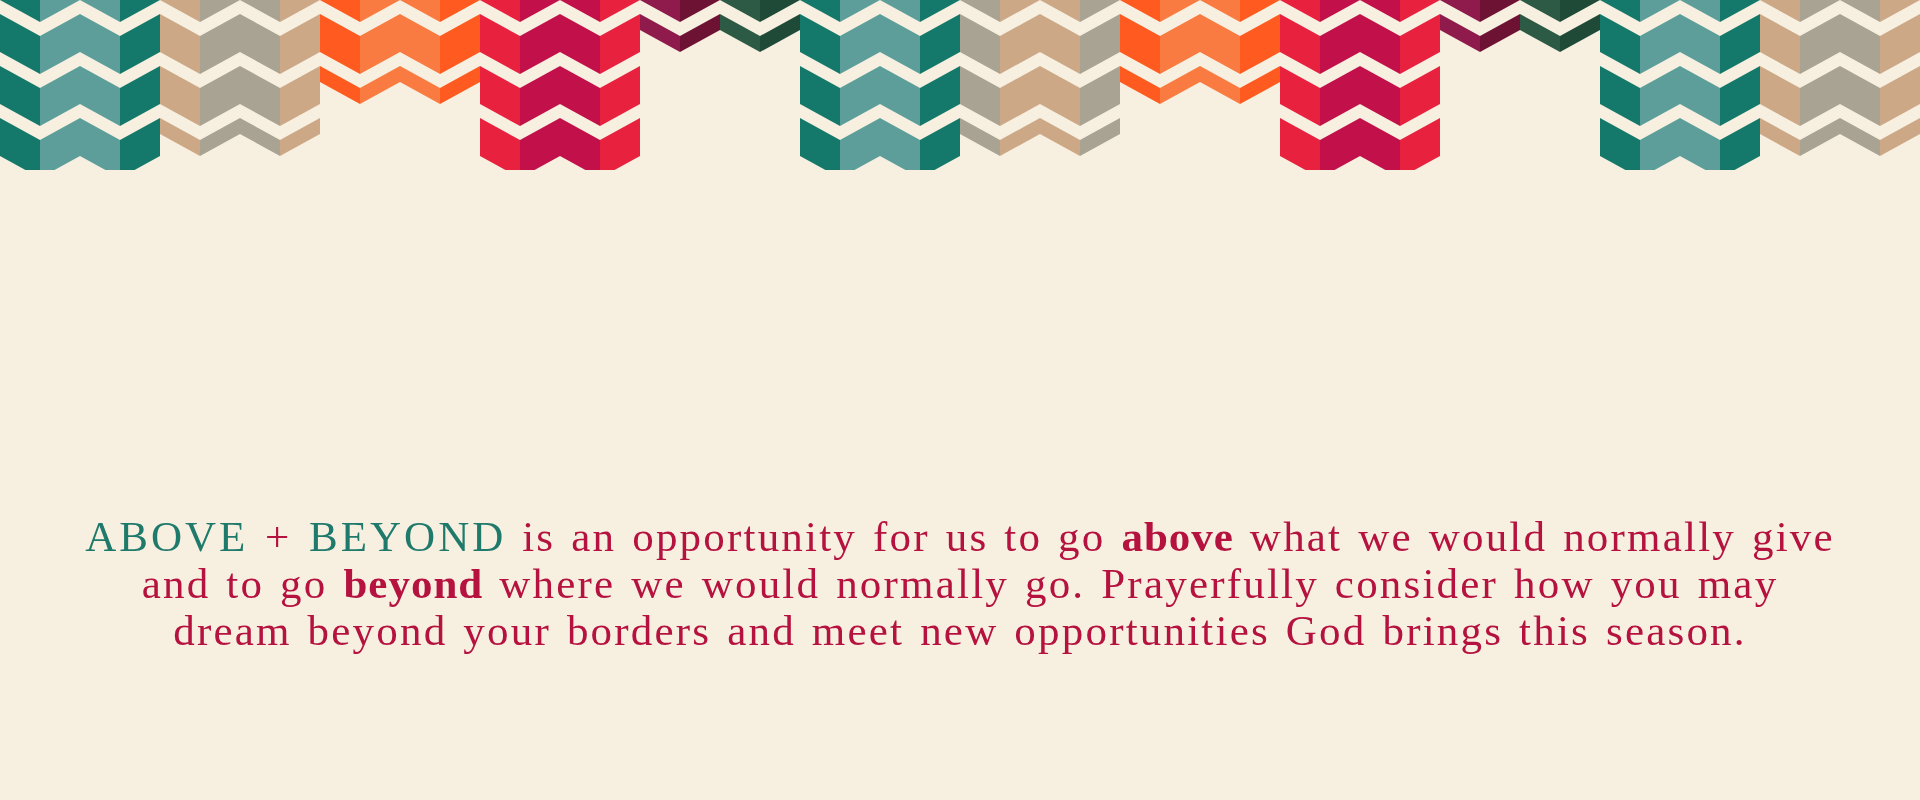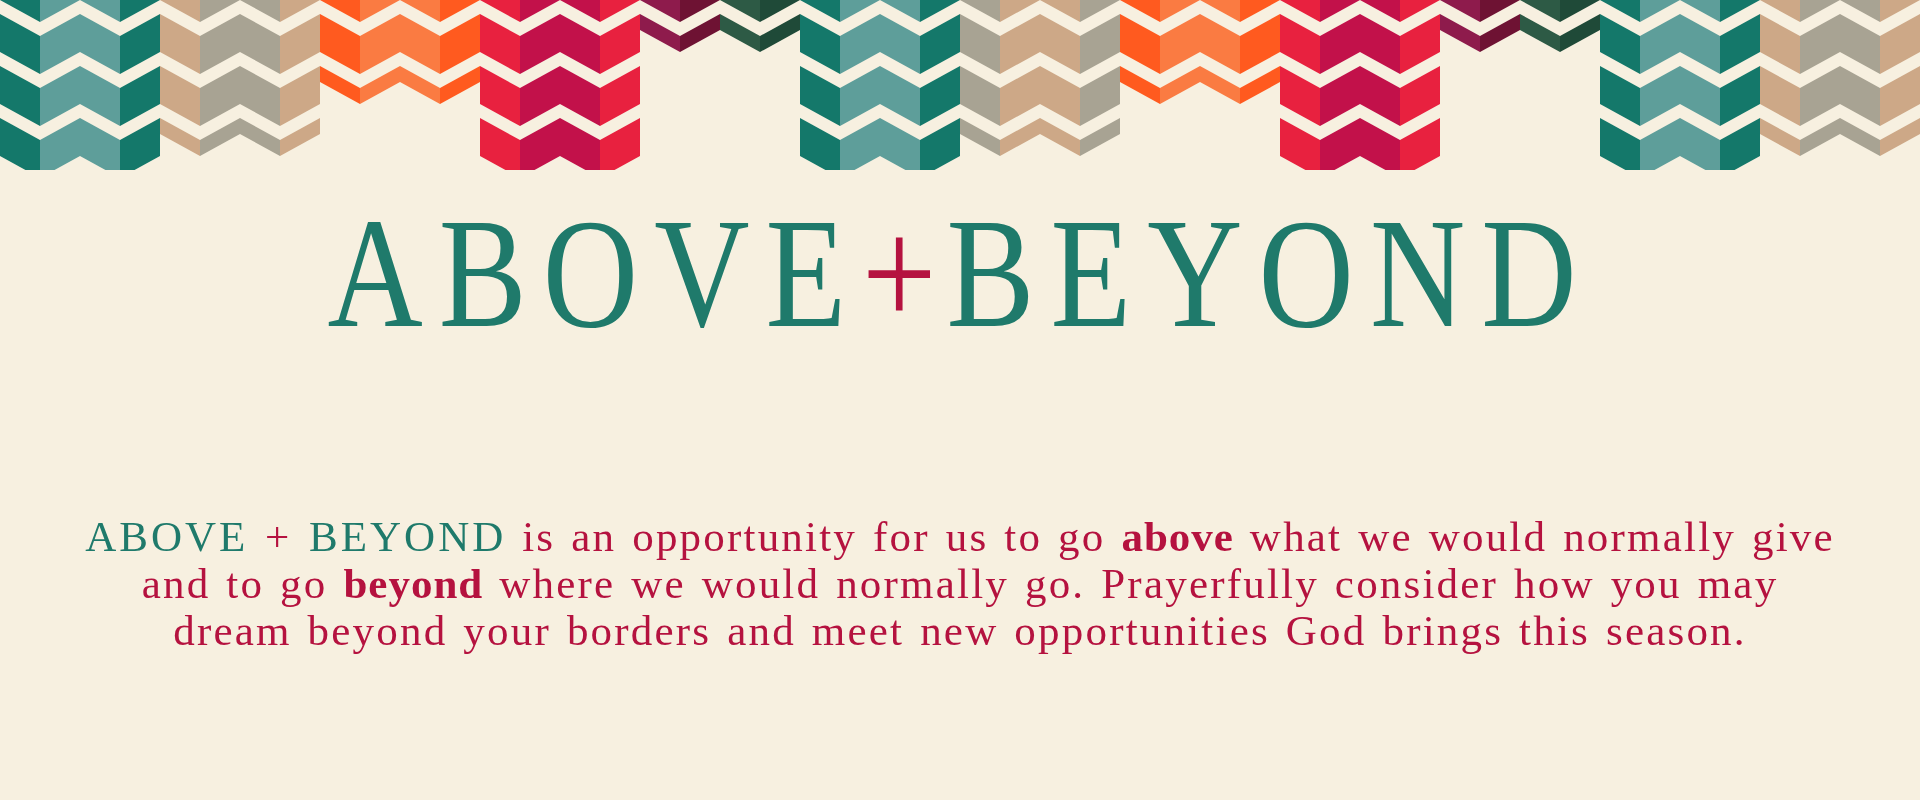--- a/index.html
+++ b/index.html
@@ -721,21 +721,18 @@
           <svg class="notch" width="80" height="52" viewBox="0 0 80 52">
             <path d="M0,0 L40,22 L80,0 L80,14 L40,36 L0,14 Z" fill="#f7f0e0"></path>
           </svg>
           <svg class="notch" width="80" height="52" viewBox="0 0 80 52">
             <path d="M0,52 L0,30 L40,52 L80,30 L80,52 Z" fill="#f7f0e0"></path>
           </svg>
         </div>
       </div>
     </div>
 
-  <div id="title-wrap">
-    <span id="title"><span>ABOVE</span><span class="plus">+</span><span>BEYOND</span></span>
-  </div>
 
   <div id="body-wrap">
     <p id="body-copy"><span class="lead"><span>ABOVE</span><span>&nbsp;</span><span class="lead-plus">+</span><span>&nbsp;</span><span>BEYOND</span></span><span> is an opportunity for us to go </span><b>above</b><span> what we would normally give and to go </span><b>beyond</b><span> where we would normally go. Prayerfully consider how you may dream beyond your borders and meet new opportunities God brings this season.</span></p>
   </div>
 
 </div>
 
 </body></html>

